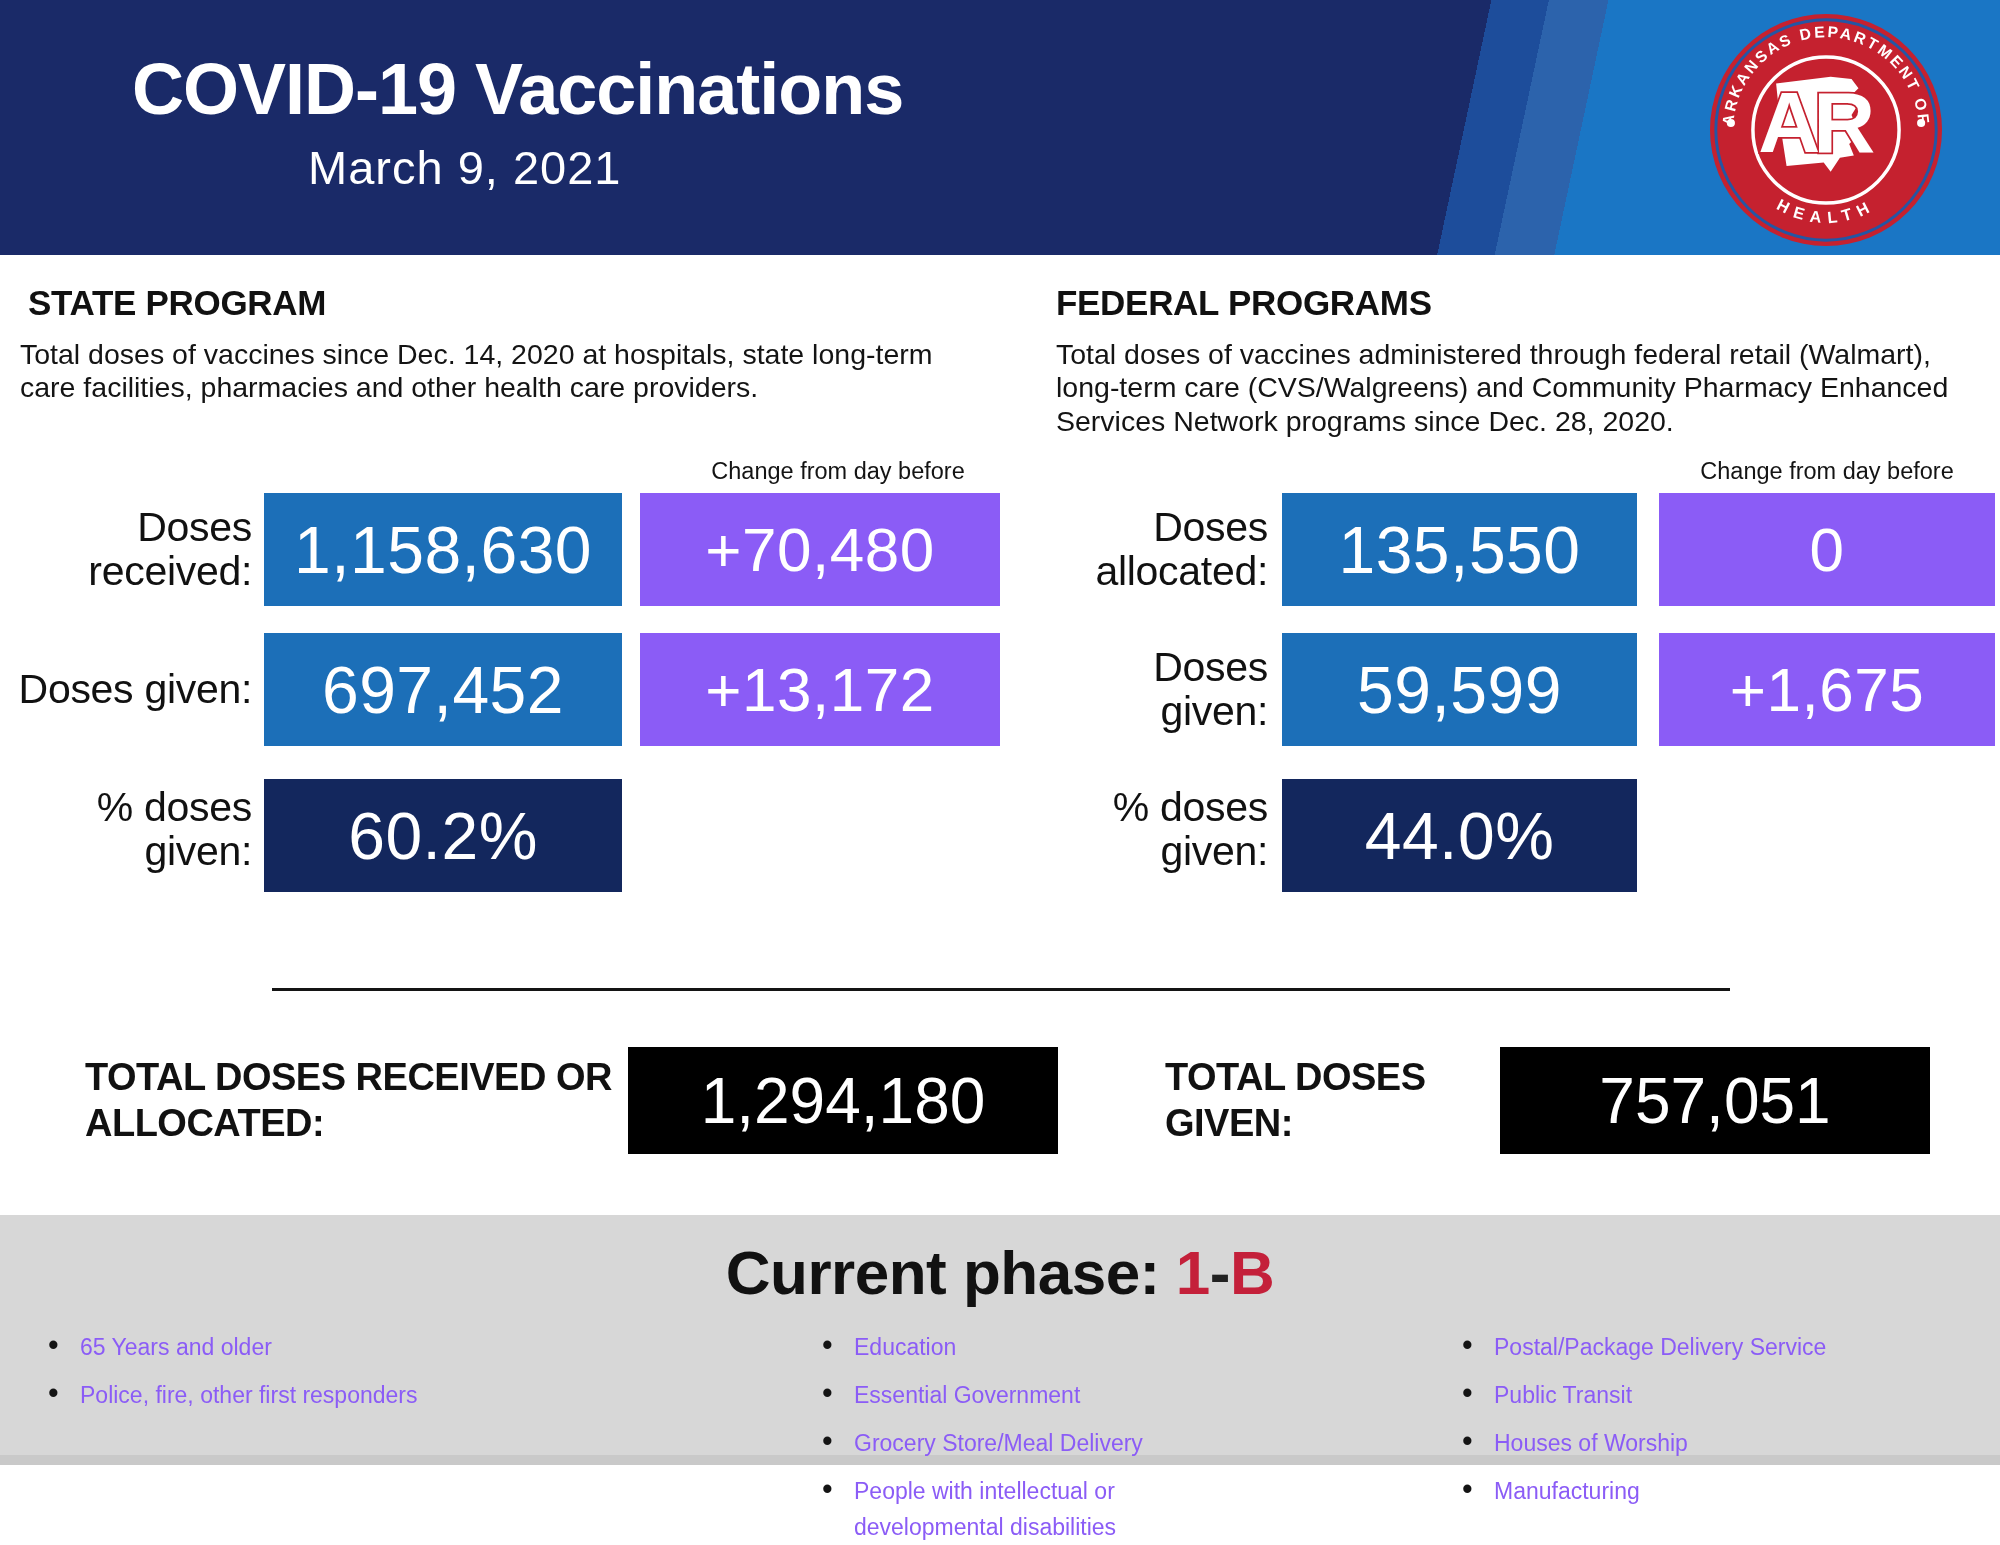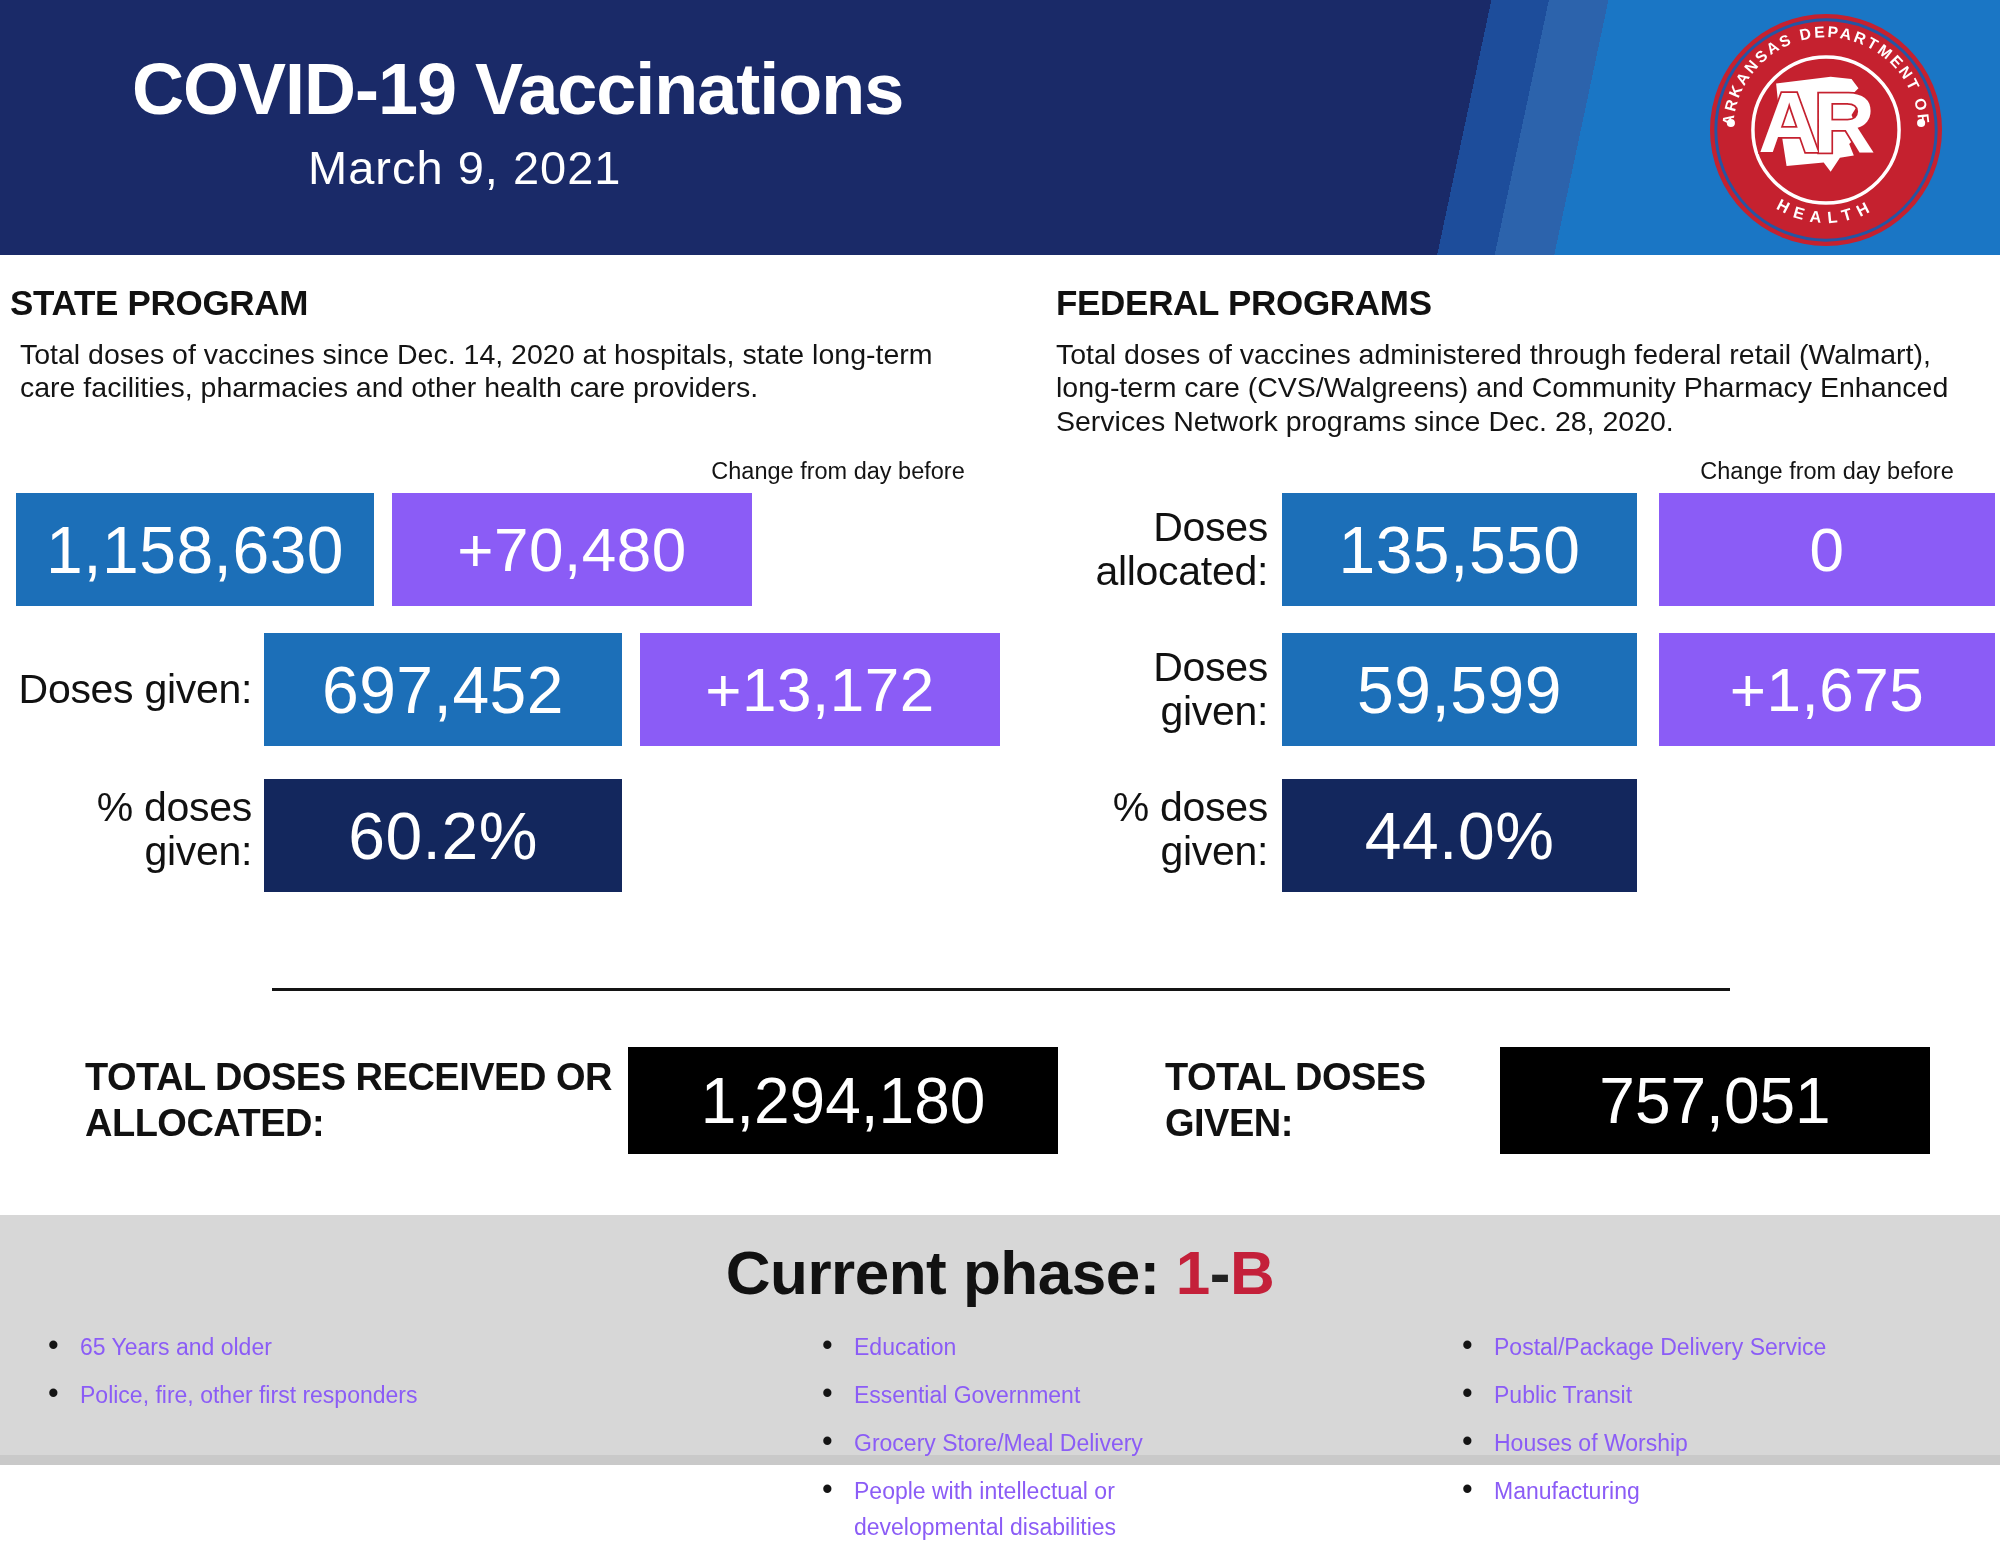--- a/index.html
+++ b/index.html
@@ -105,25 +105,26 @@
         <textPath href="#arcBottom" startOffset="50%" text-anchor="middle">HEALTH</textPath>
       </text>
       <circle cx="18" cy="94" r="3.5" fill="#ffffff"></circle>
       <circle cx="182" cy="94" r="3.5" fill="#ffffff"></circle>
       <path fill="#ffffff" d="M57,60 L104,54 L122,56 L128,64 L121,71 L127,79 L122,87 L129,103 L120,112 L124,122 L112,124 L104,136 L98,128 L66,131 L61,99 Z"></path>
       <text x="89" y="119" font-size="74" font-weight="bold" fill="#ffffff" stroke="#c5212f" stroke-width="3" paint-order="stroke" text-anchor="middle" letter-spacing="-6" font-family="Liberation Sans, sans-serif">AR</text>
     </svg>
   </div>
 
   <div class="state">
-    <h2 class="sec-title" style="left:10px;top:283px;margin:0;">STATE PROGRAM</h2>
+    <h2 class="sec-title" style="left:28px;top:283px;margin:0;">STATE PROGRAM</h2>
     <p class="sec-desc" style="left:20px;top:338px;margin:0;">Total doses of vaccines since Dec. 14, 2020 at hospitals, state long-term care facilities, pharmacies and other health care providers.</p>
     <div class="change-note" style="left:658px;width:360px;">Change from day before</div>
 
     <div class="row" style="left:16px;top:493px;">
+      <div class="row-label">Doses received:</div>
       <div class="vbox bg-blue">1,158,630</div>
       <div class="cbox bg-light">+70,480</div>
     </div>
     <div class="row" style="left:16px;top:633px;">
       <div class="row-label">Doses given:</div>
       <div class="vbox bg-blue">697,452</div>
       <div class="cbox bg-light">+13,172</div>
     </div>
     <div class="row" style="left:16px;top:773px;">
       <div class="row-label">% doses given:</div>

